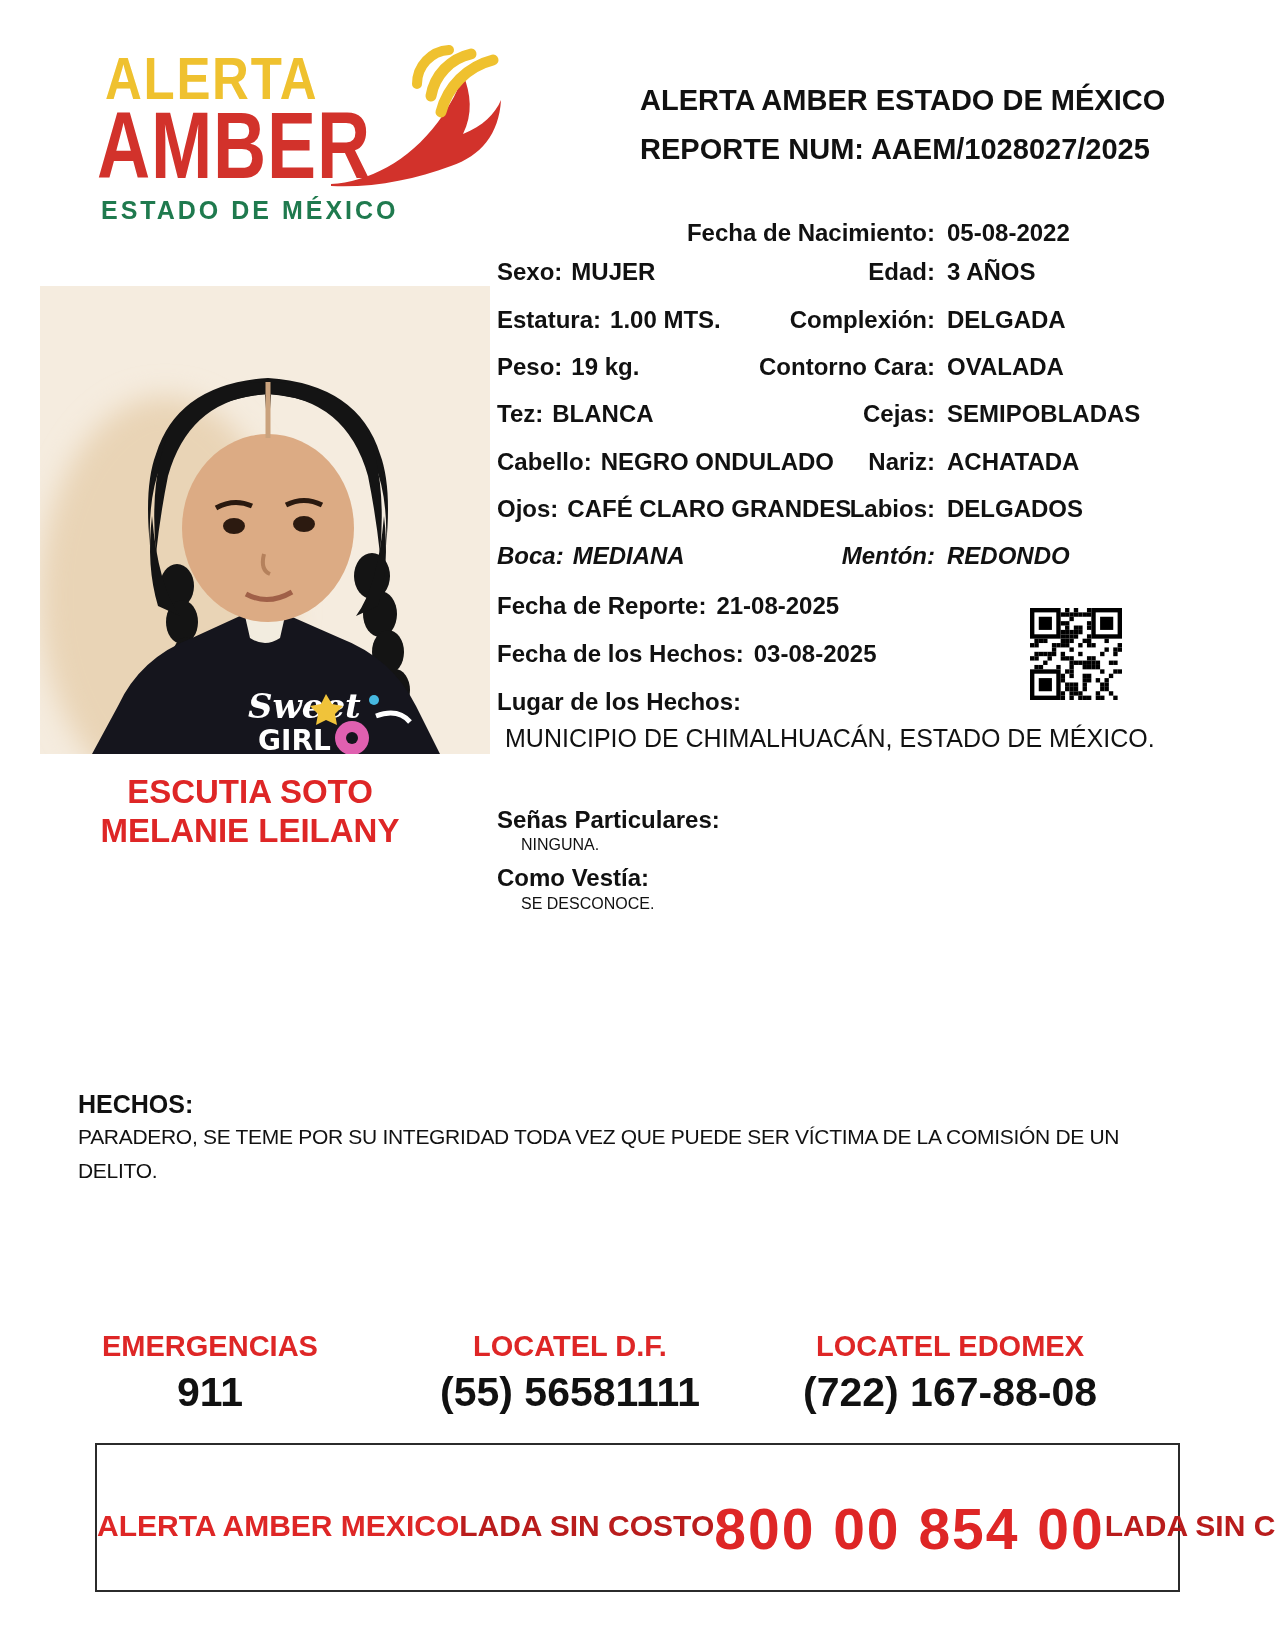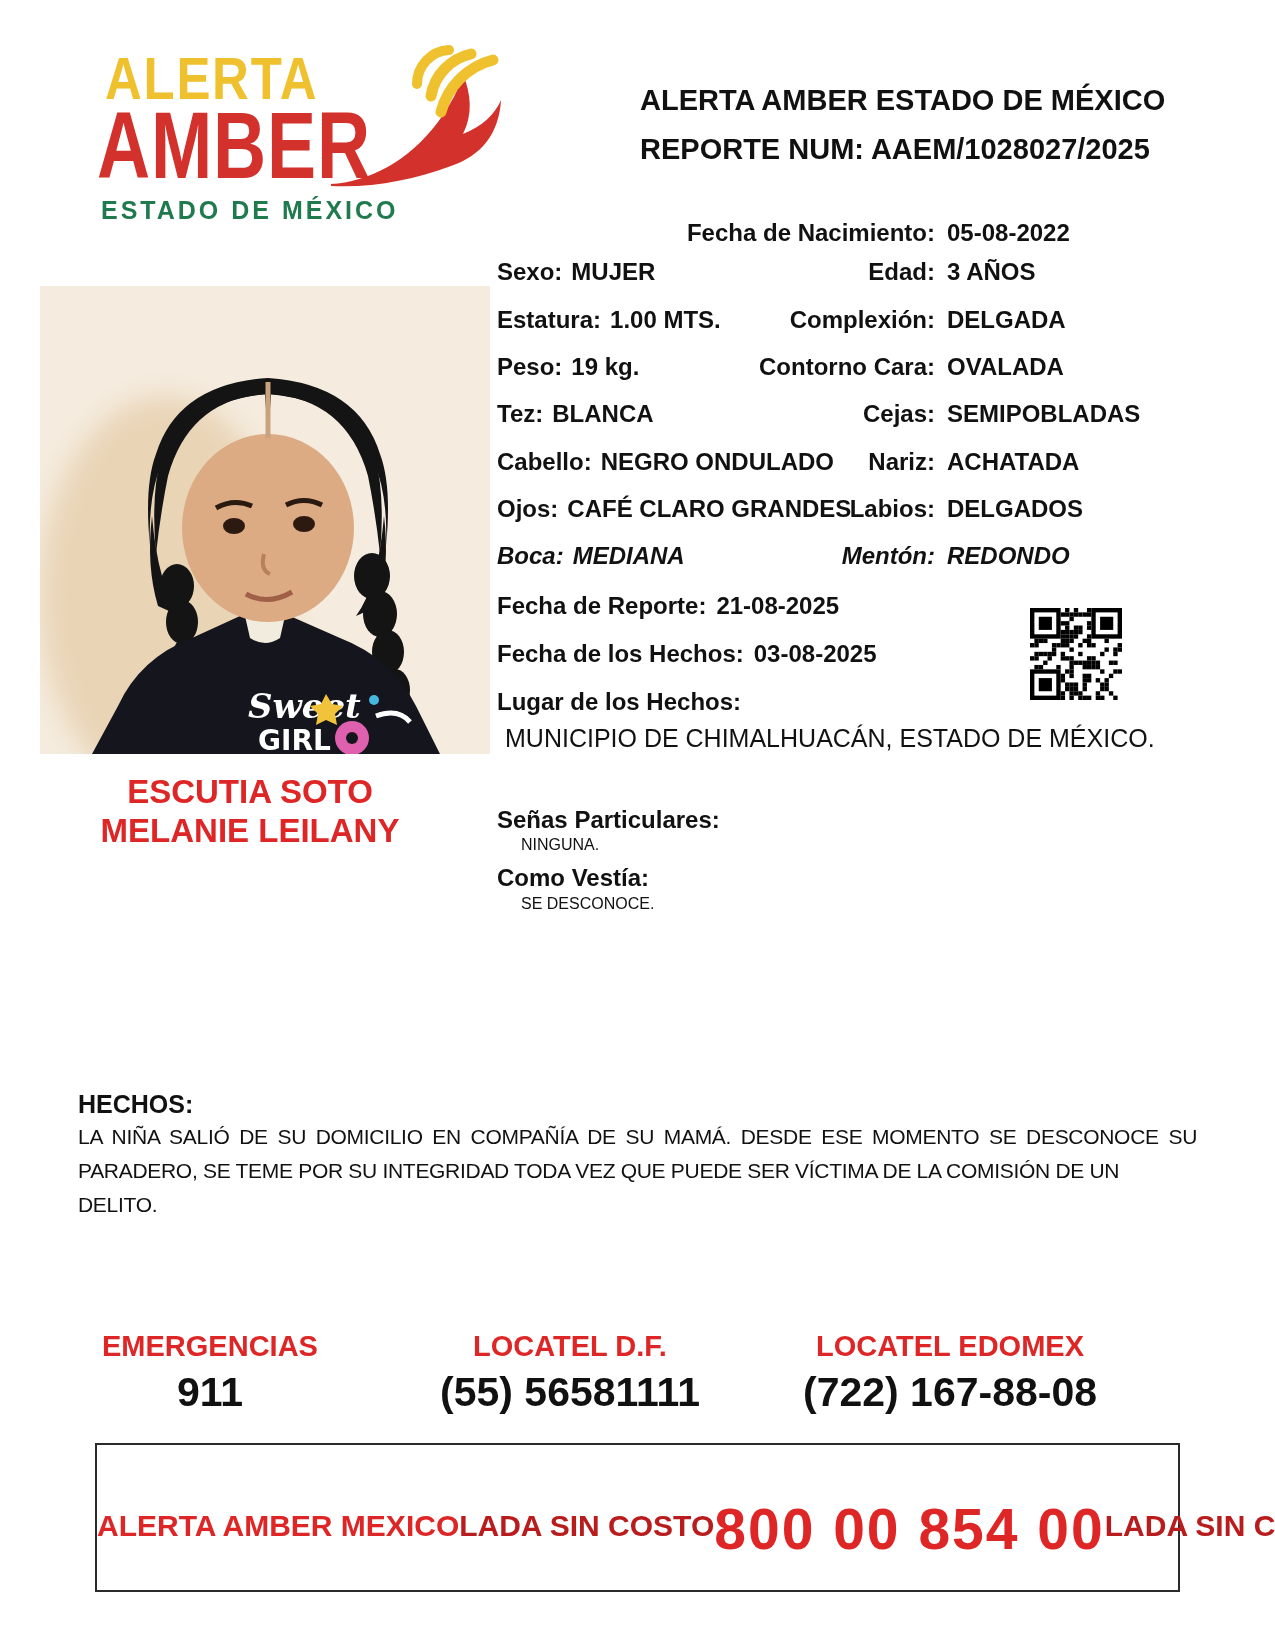--- a/index.html
+++ b/index.html
@@ -370,21 +370,20 @@
 </div>
 <div class="abs plain-sm" style="top:836px;">NINGUNA.</div>
 
 <div class="abs solo" style="top:864px;">
   <span>Como Vestía:</span>
 </div>
 <div class="abs plain-sm" style="top:895px;">SE DESCONOCE.</div>
 
 <div class="abs hechos-label">HECHOS:</div>
 <div class="abs hechos-text">
-  <div class="l1">LA NIÑA SALIÓ DE SU DOMICILIO EN COMPAÑÍA DE SU MAMÁ. DESDE ESE MOMENTO SE DESCONOCE SU</div>
   <div class="l2">PARADERO, SE TEME POR SU INTEGRIDAD TODA VEZ QUE PUEDE SER VÍCTIMA DE LA COMISIÓN DE UN DELITO.</div>
 </div>
 
 <div class="abs emg emg1">
   <div class="lab">EMERGENCIAS</div>
   <div class="num">911</div>
 </div>
 <div class="abs emg emg2">
   <div class="lab">LOCATEL D.F.</div>
   <div class="num">(55) 56581111</div>

